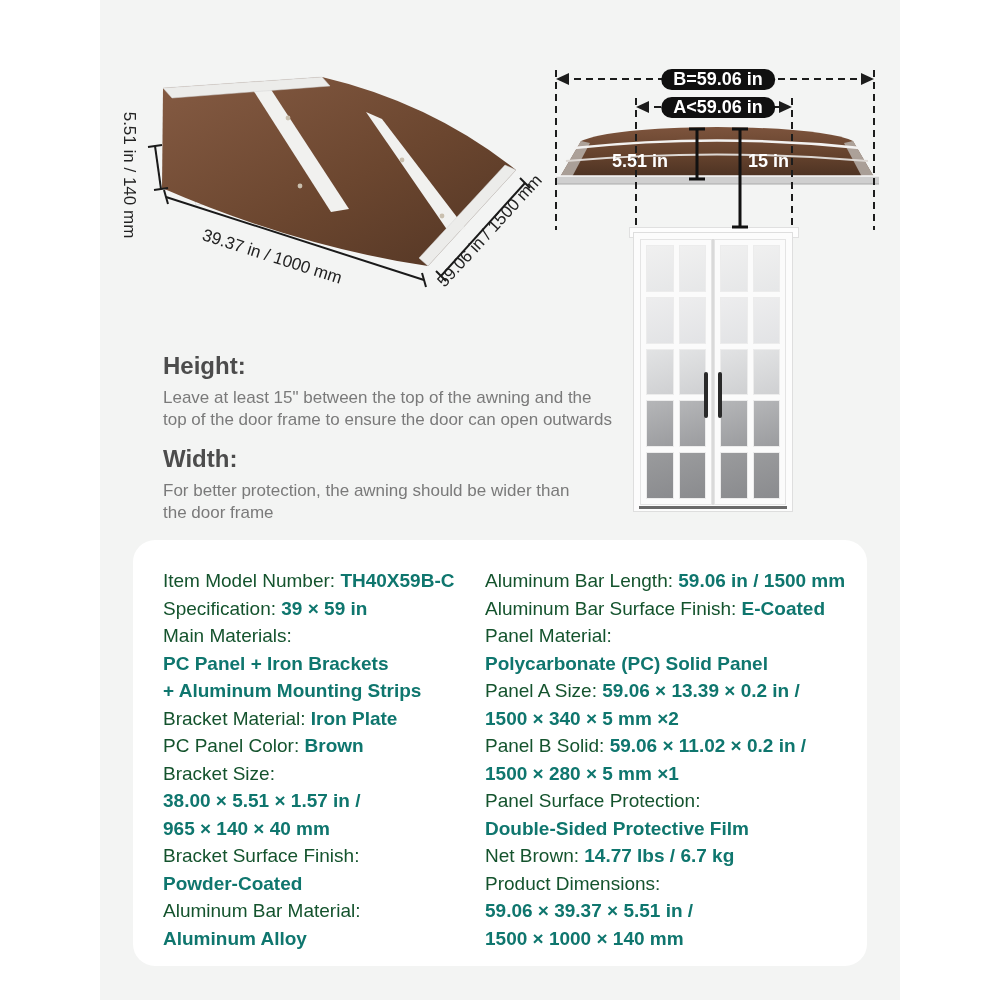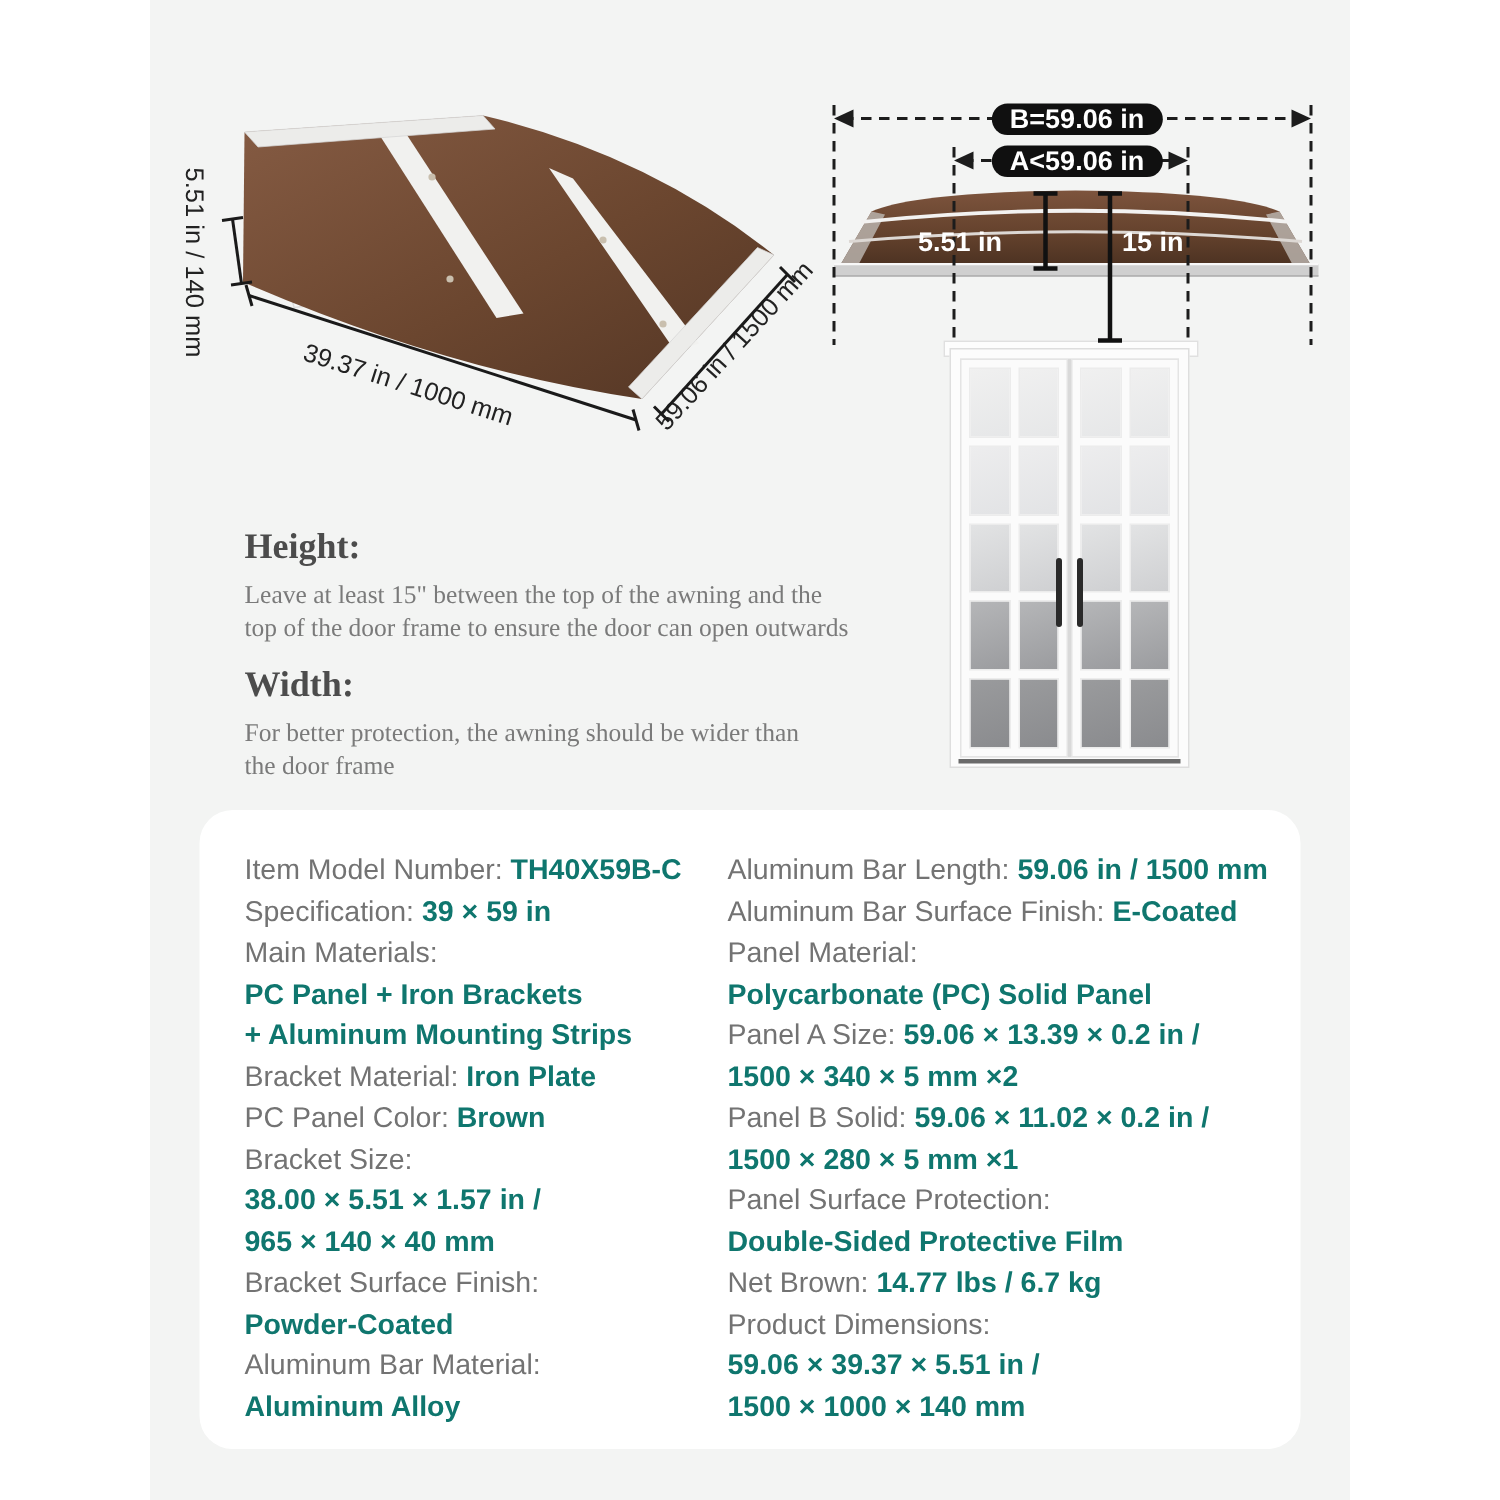--- a/index.html
+++ b/index.html
@@ -1,19 +1,19 @@
 <!DOCTYPE html>
 <html><head>
 <meta charset="utf-8">
 <style>
   html,body{margin:0;padding:0;}
   body{width:1000px;height:1000px;position:relative;background:#ffffff;
        font-family:"Liberation Sans", sans-serif; overflow:hidden;}
   .stage{position:absolute;left:100px;top:0;width:800px;height:1000px;background:#f3f4f3;}
-  .abs{position:absolute;font-family:Liberation Serif, serif;}
+  .abs{position:absolute;}
   
   .dim-label{position:absolute;color:#222;font-size:17px;font-weight:400;white-space:nowrap;
              text-align:center;}
   
   .pill{position:absolute;transform:translateX(-50%);background:#101010;color:#fff;
         font-size:18px;font-weight:700;border-radius:12px;padding:2px 12px;line-height:17px;
         white-space:nowrap;z-index:6;}
   
   .meas-white{position:absolute;color:#fff;font-size:18px;font-weight:700;z-index:6;white-space:nowrap;}
   
@@ -36,21 +36,21 @@
   
   .note-title{color:#4c4c4c;font-size:24px;font-weight:700;margin:0 0 7px 0;}
   .note-body{color:#7a7a7a;font-size:17px;line-height:22px;white-space:pre-line;margin:0 0 14px 0;}
   
   .card{position:absolute;left:133px;top:540px;width:734px;height:426px;background:#ffffff;
         border-radius:22px;z-index:3;}
   .col{position:absolute;top:27px;}
   .col-left{left:30px;width:320px;}
   .col-right{left:352px;width:360px;}
   .spec-line{font-size:19px;line-height:27.5px;white-space:nowrap;}
-  .sl{color:#737373;font-weight:400;white-space:pre;}
+  .sl{color:#14532d;font-weight:400;white-space:pre;}
   .sv{color:#0f766e;font-weight:700;}
   svg.layer{position:absolute;left:0;top:0;z-index:4;}
 </style>
 </head>
 <body>
 
 <div class="stage"></div>
 
 <div class="door-lintel"></div>
 <div class="door">

